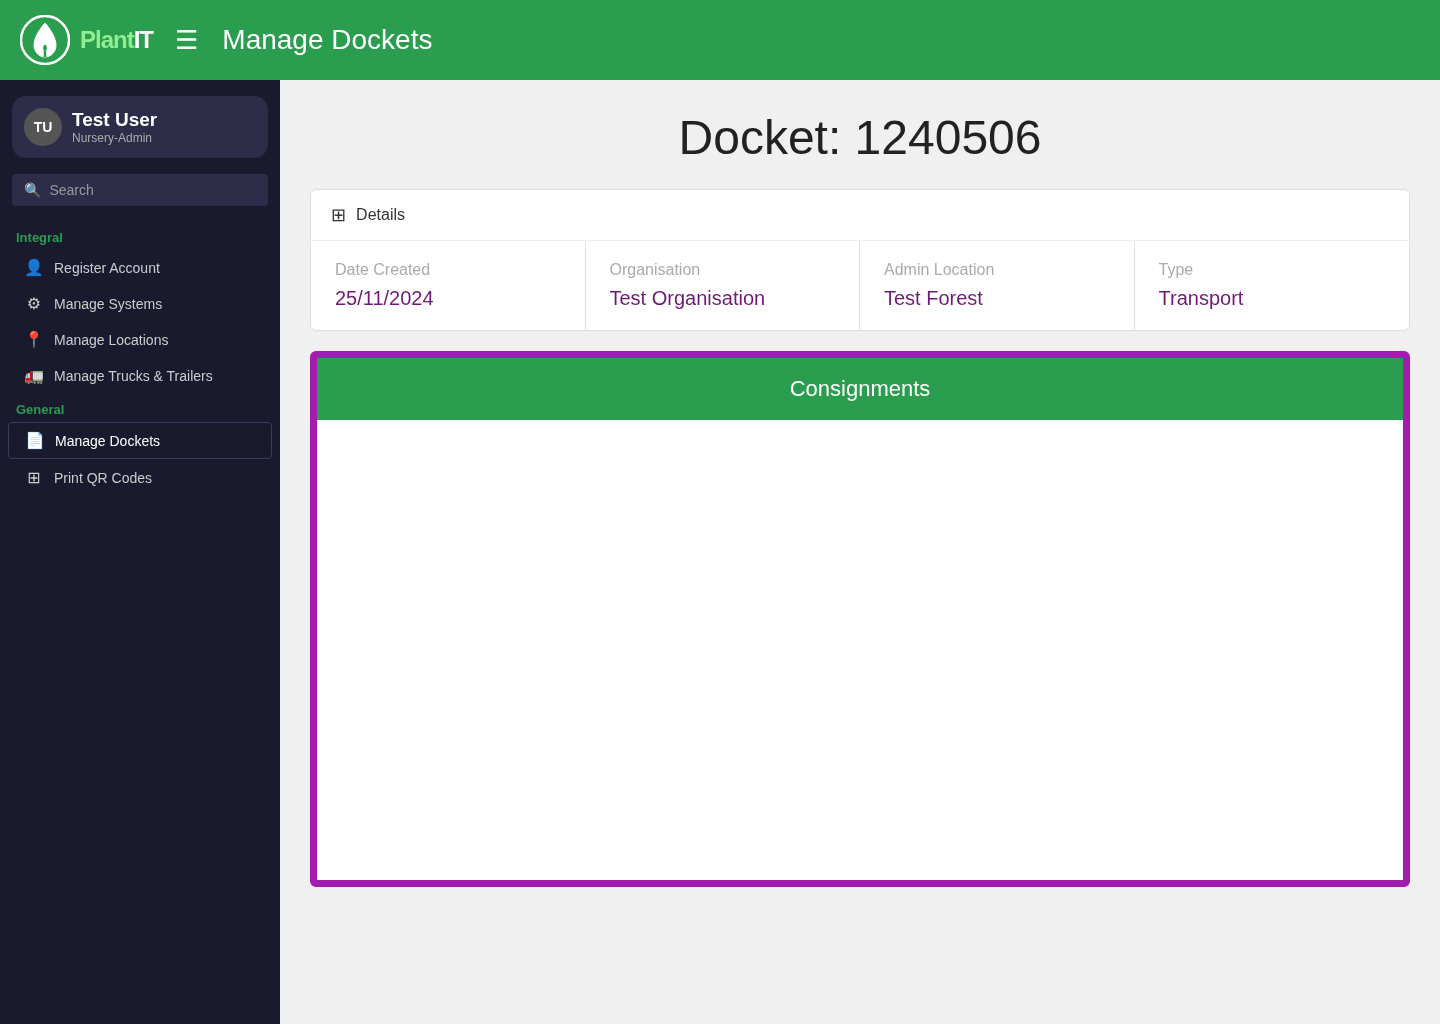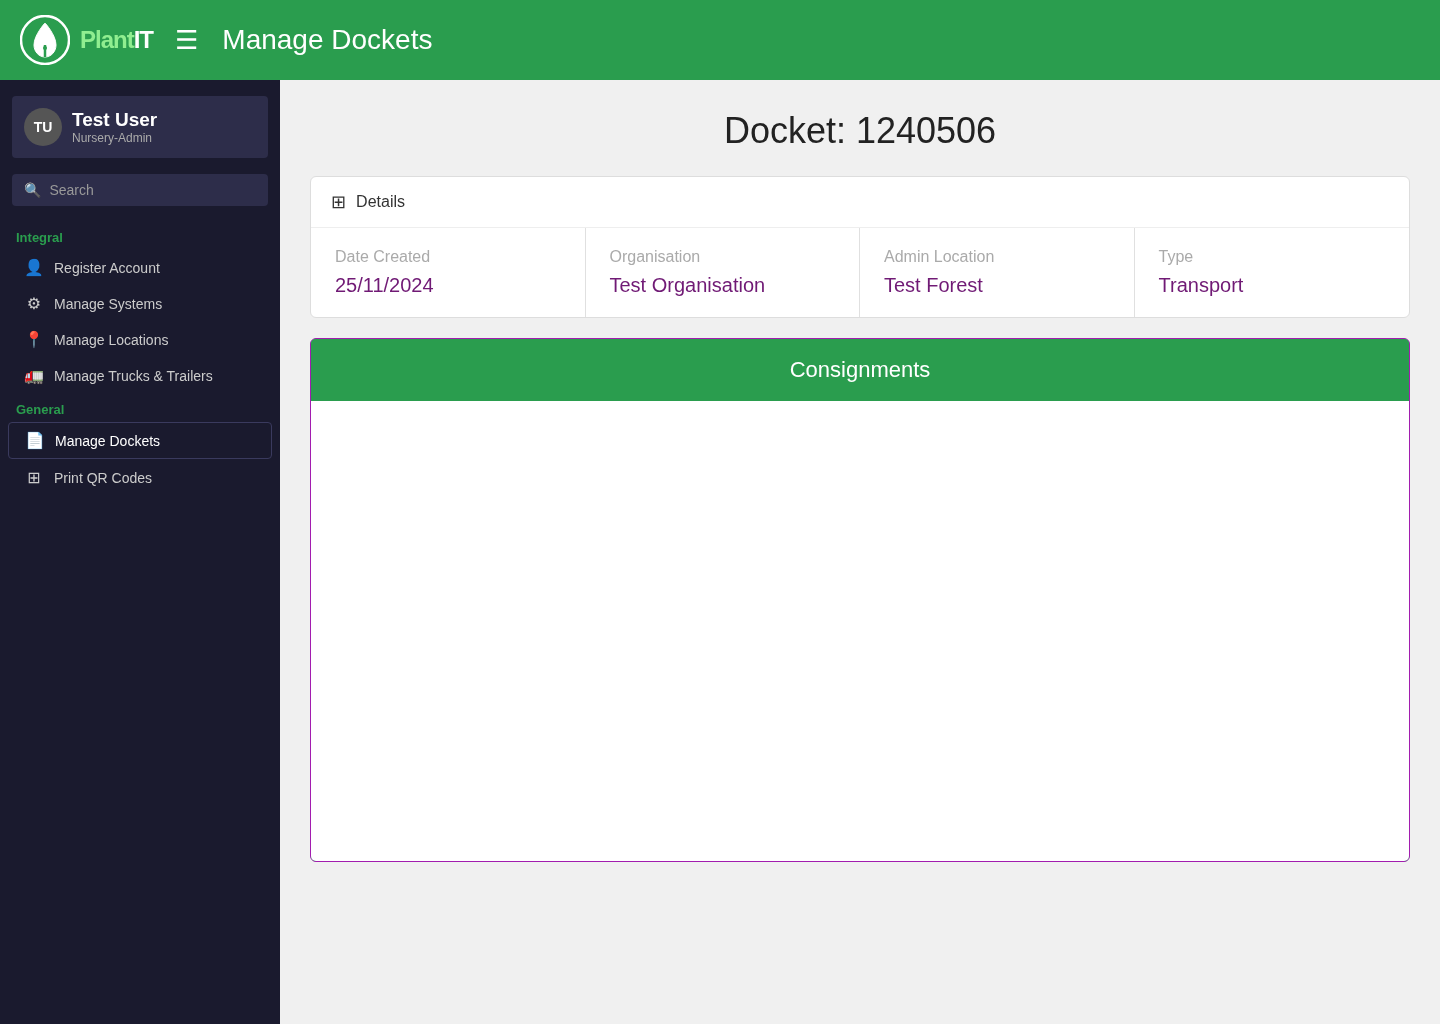--- a/index.html
+++ b/index.html
@@ -53,21 +53,21 @@
     .sidebar {
       width: 280px;
       background: #1a1a2e;
       flex-shrink: 0;
       padding: 16px 0;
       overflow-y: auto;
     }
     .user-card {
       background: #2d2d4a;
       margin: 0 12px 16px 12px;
-      border-radius: 4px;
+      border-radius: 14px;
       padding: 12px;
       display: flex;
       align-items: center;
       gap: 10px;
     }
     .user-avatar {
       width: 38px;
       height: 38px;
       background: #555;
       border-radius: 50%;
@@ -146,21 +146,21 @@
     
     .main {
       flex: 1;
       padding: 30px;
       overflow-y: auto;
       background: #f0f0f0;
     }
 
     .page-title {
       text-align: center;
-      font-size: 36px;
+      font-size: 48px;
       font-weight: 400;
       color: #222;
       margin-bottom: 24px;
     }
 
     
     .details-card {
       background: white;
       border: 1px solid #ddd;
       border-radius: 6px;
@@ -196,21 +196,21 @@
     }
     .detail-value {
       color: #701a75;
       font-size: 20px;
       font-weight: 500;
     }
 
     
     .consignments-card {
       background: #22c55e;
-      border: 1px solid #a21caf;
+      border: 7px solid #a21caf;
       border-radius: 6px;
       overflow: hidden;
     }
     .consignments-header {
       background: #2a9d4e;
       color: white;
       text-align: center;
       padding: 18px;
       font-size: 22px;
       font-weight: 400;

